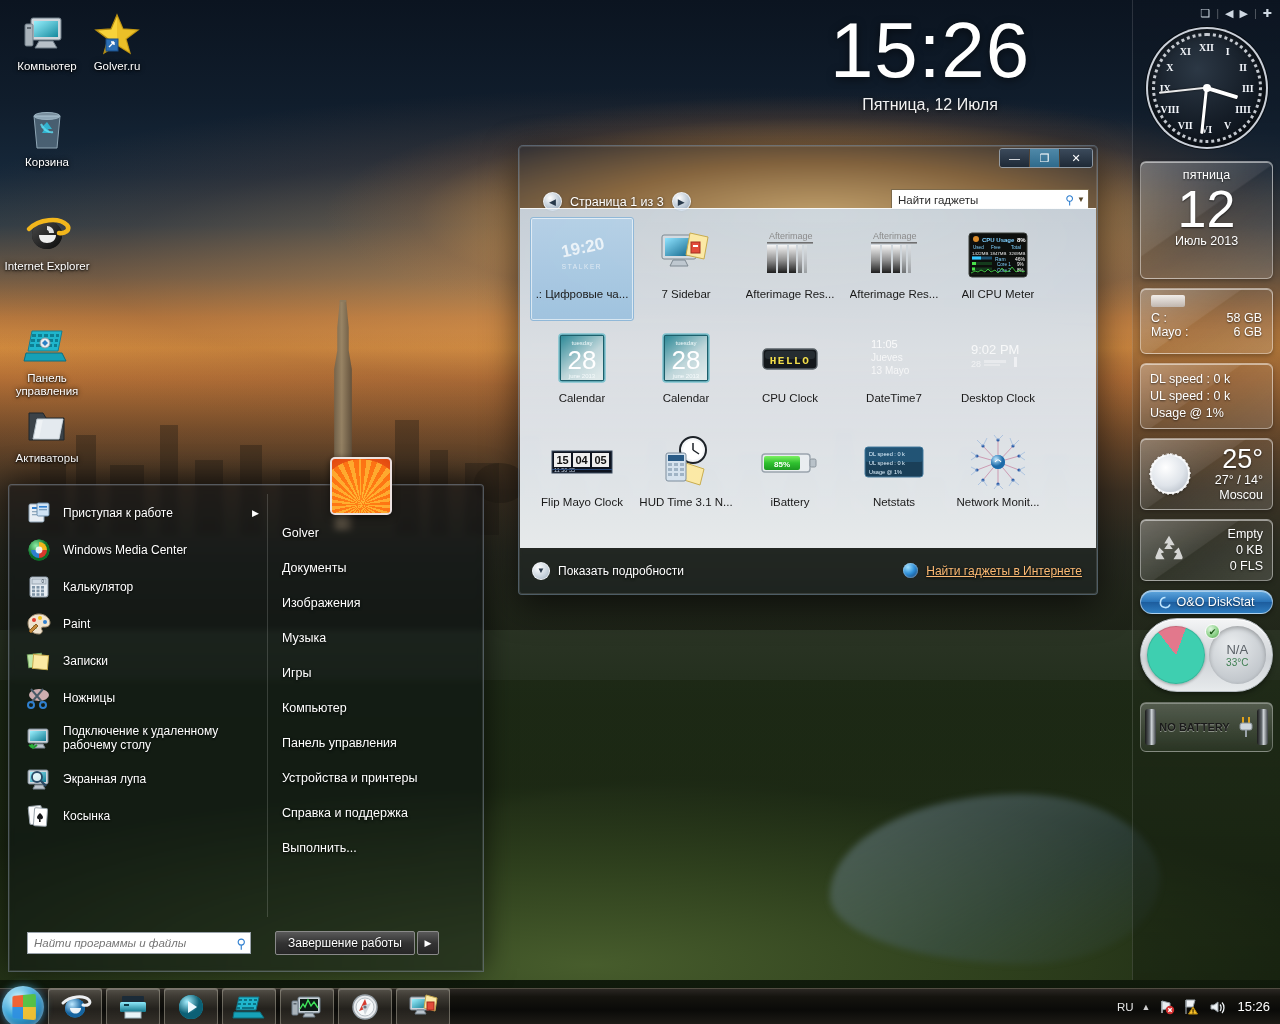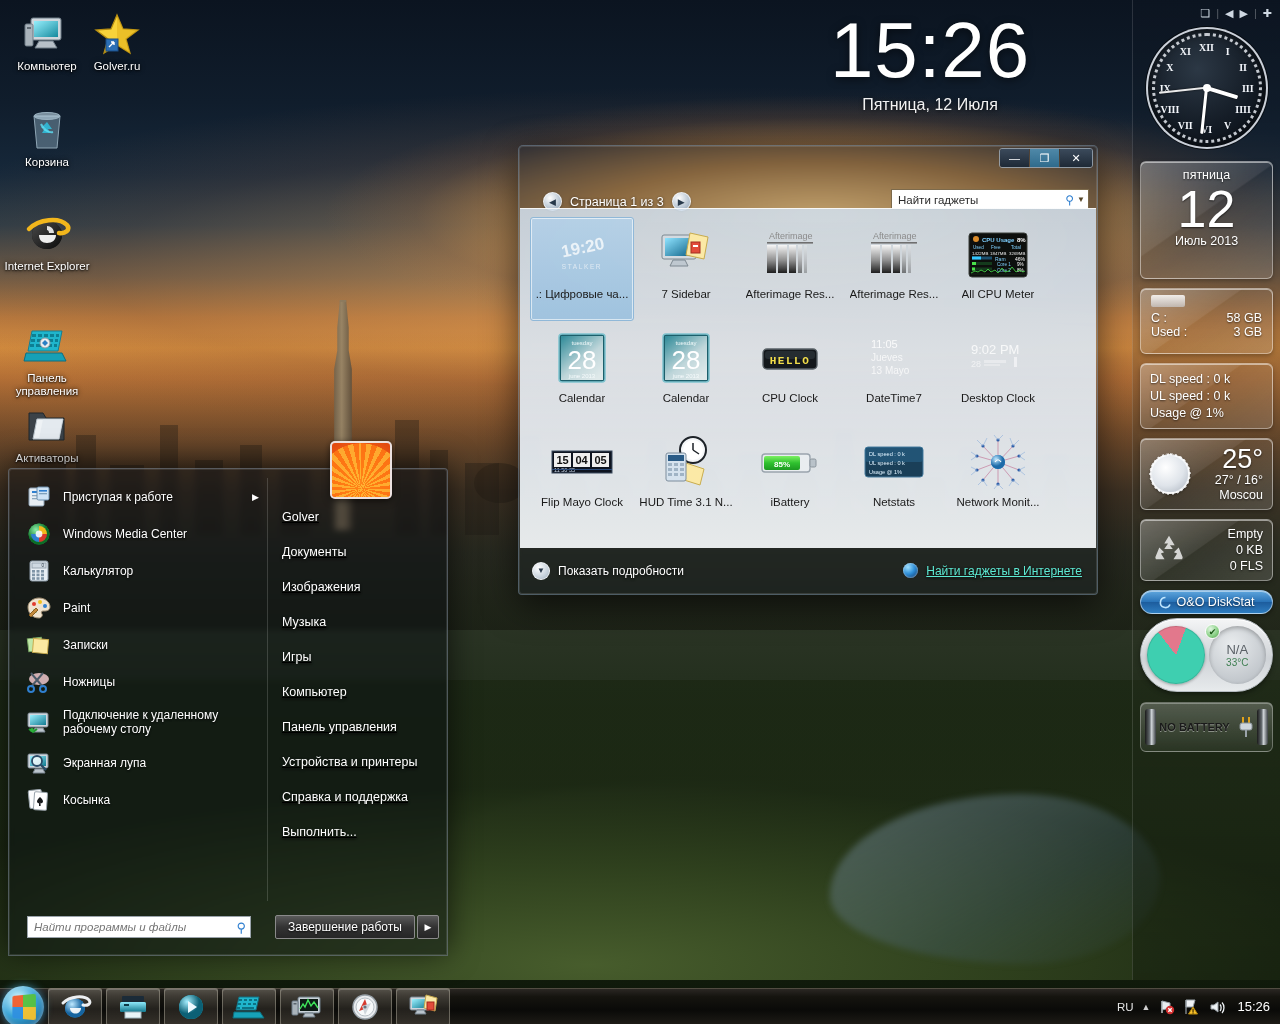--- a/index.html
+++ b/index.html
@@ -162,21 +162,21 @@
     margin-top:6px; font-size:11.5px; color:#1a1a1a; text-align:right;
     max-width:100px; white-space:nowrap; overflow:hidden;
   }
 
   #gal-footer {
     position:absolute; left:1px; right:1px; bottom:1px; height:45px;
     display:flex; align-items:center; justify-content:space-between; padding:0 14px 0 12px;
   }
   #gal-footer .left { display:flex; align-items:center; gap:8px; }
   #gal-footer .txt { color:#fff; font-size:12px; text-shadow:0 1px 3px rgba(0,0,0,.85); }
-  #gal-footer .link { color:#5eead4; font-size:12px; text-decoration:underline; cursor:pointer;
+  #gal-footer .link { color:#fdba74; font-size:12px; text-decoration:underline; cursor:pointer;
     text-shadow:0 1px 3px rgba(0,0,0,.9); }
   .chevcirc {
     width:18px;height:18px;border-radius:50%;
     background: radial-gradient(circle at 35% 30%, #fff, #c4cfda 65%, #97a5b3);
     border:1px solid rgba(255,255,255,.7); color:#2a3a4c; font-size:8px;
     display:flex;align-items:center;justify-content:center;cursor:pointer;
   }
   .globe { width:15px;height:15px;border-radius:50%;
     background: radial-gradient(circle at 33% 28%, #9fe0ff, #2f8fd8 45%, #1b5f9e 70%, #14406e);
     box-shadow: inset 0 0 2px rgba(255,255,255,.8); }
@@ -295,21 +295,21 @@
   #sb-battery .cap-l, #sb-battery .cap-r {
     position:absolute; top:6px; bottom:6px; width:11px; border-radius:3px;
     background: linear-gradient(to right, #1a1a1a, #5e6468 40%, #cfd4d8 60%, #3a3f42);
   }
   #sb-battery .cap-l { left:4px; }
   #sb-battery .cap-r { right:4px; }
   #sb-battery .nb { font-size:11px; font-weight:bold; color:#1a1a1a; text-shadow:0 1px 0 rgba(255,255,255,.4); }
 
   
   #startmenu {
-    position:absolute; left:8px; top:468px; width:440px; height:488px;
+    position:absolute; left:8px; top:484px; width:476px; height:488px;
     border:1px solid rgba(150,165,180,.45); border-radius:4px 4px 0 0;
     background: rgba(8,12,18,.42);
     box-shadow: 0 -4px 30px rgba(0,0,0,.65), inset 0 0 0 1px rgba(255,255,255,.1);
     backdrop-filter: blur(3px);
   }
   #sm-avatar {
     position:absolute; left:321px; top:-28px; width:62px; height:58px;
     border-radius:5px; border:2px solid rgba(235,240,246,.9);
     background: radial-gradient(circle at 50% 72%, #ffd54a 0%, #ff9d18 22%, #f4651a 55%, #e0470f 100%);
     box-shadow: 0 2px 7px rgba(0,0,0,.6);
@@ -341,21 +341,21 @@
   #sm-allprog .lbl { color:#fff; font-size:12px; text-shadow:0 1px 2px rgba(0,0,0,.9); }
   #sm-search {
     position:absolute; left:18px; bottom:17px; width:224px; height:22px;
     background:#fff; border:1px solid #9aa3ab; display:flex; align-items:center; padding:0 4px 0 6px;
   }
   #sm-search input {
     flex:1; border:0; outline:0; font-size:11.5px; font-style:italic; color:#333;
     font-family:"Liberation Sans", sans-serif;
   }
   #sm-search .mag { color:#2f7fd0; font-size:13px; }
-  #sm-right { position:absolute; left:268px; top:30px; width:168px; bottom:54px;text-decoration:underline; }
+  #sm-right { position:absolute; left:268px; top:30px; width:168px; bottom:54px; }
   .smr {
     height:35px; display:flex; align-items:center; padding-left:5px; cursor:pointer;
     color:#fff; font-size:12.5px; text-shadow:0 1px 3px rgba(0,0,0,.95);
   }
   #sm-shutdown {
     position:absolute; left:266px; bottom:16px; display:flex; gap:2px;
   }
   #sm-shutdown .main {
     padding:4px 12px; font-size:12px; color:#fff;
     background: linear-gradient(to bottom, #5a5a5a, #333 50%, #262626);
@@ -905,36 +905,36 @@
     <div class="my">Июль 2013</div>
   </div>
 
   <div class="sbgad glass" id="sb-drive">
     <div class="bar"></div>
     <div class="kv">
         <span>C :</span>
       <span>58 GB</span>
       </div>
     <div class="kv">
-        <span>Used :</span>
-      <span>3 GB</span>
+        <span>Mayo :</span>
+      <span>6 GB</span>
       </div>
   </div>
 
   <div class="sbgad glass" id="sb-net">
     <div>DL speed : 0 k</div>
     <div>UL speed : 0 k</div>
     <div>Usage @ 1%</div>
   </div>
 
   <div class="sbgad glass" id="sb-weather">
     <div class="sun"></div>
     <div class="wtxt">
       <div class="big">25°</div>
-      <div class="sm">27° / 16°</div>
+      <div class="sm">27° / 14°</div>
       <div class="sm">Moscou</div>
     </div>
   </div>
 
   <div class="sbgad glass" id="sb-recycle">
     <svg class="recy" viewBox="0 0 40 36">
       <g fill="rgba(255,255,255,.9)">
         <path d="M20 3l6 10h-5l3 4-9 0 4-6h-4z"></path>
         <path d="M6 27l2-11 6 4-3 2 5 5-9 2z" transform="rotate(12 12 24)"></path>
         <path d="M34 27l-2-11-6 4 3 2-5 5 9 2z" transform="rotate(-12 28 24)"></path>

